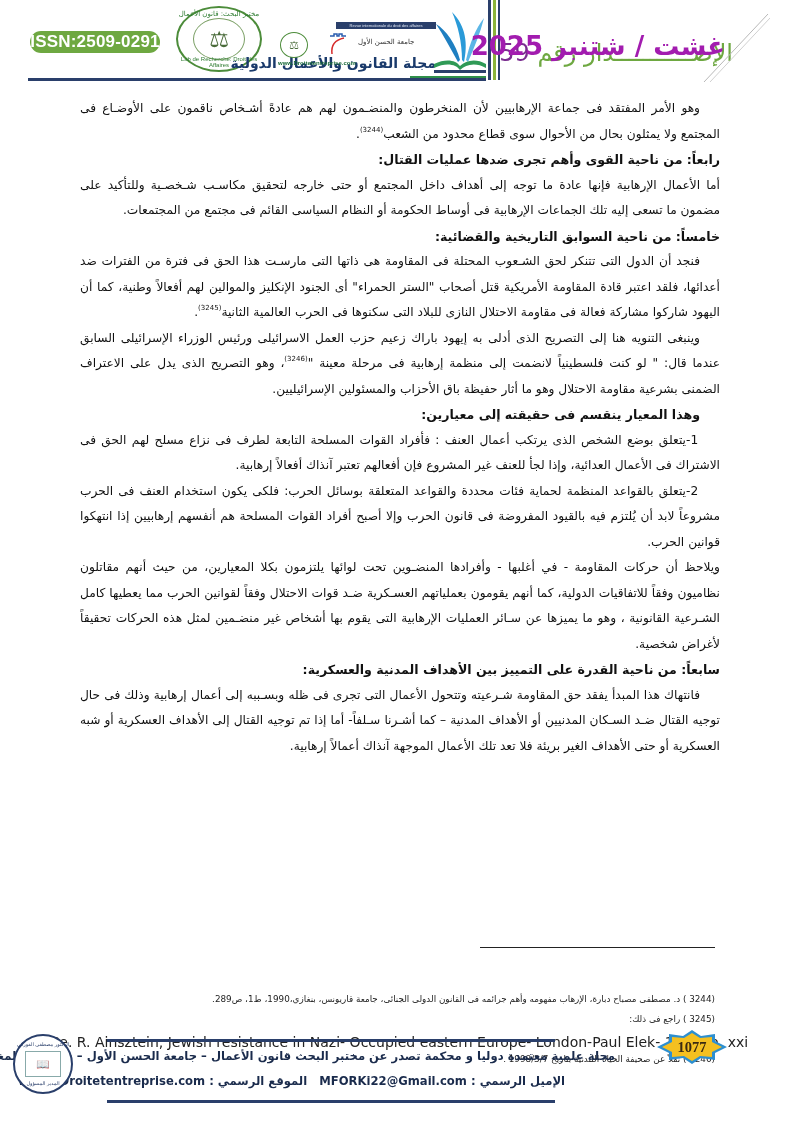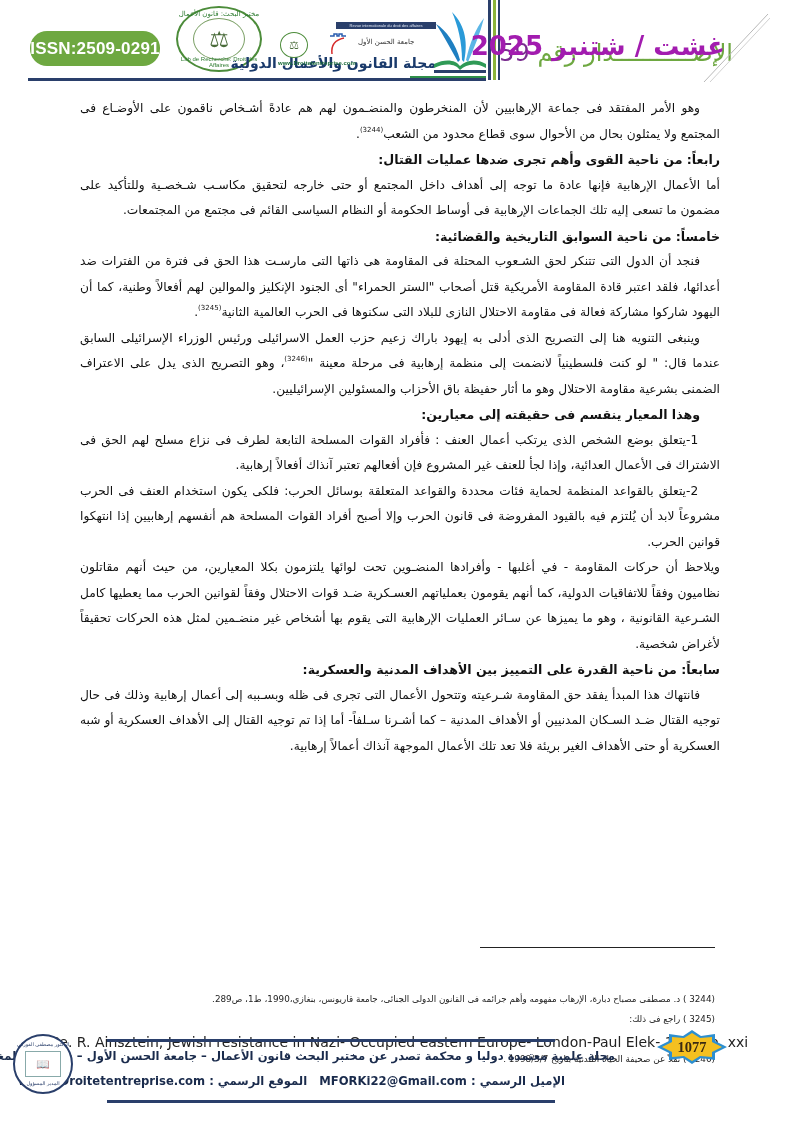--- a/index.html
+++ b/index.html
@@ -1,20 +1,20 @@
 <!DOCTYPE html>
 <html><head>
 <meta charset="utf-8">
 <style>
   html, body { margin: 0; padding: 0; background: #ffffff; }
   body { width: 793px; height: 1122px; position: relative; overflow: hidden; font-family: "DejaVu Sans", sans-serif; color: #111; }
 
   
   .header { position: absolute; left: 0; top: 0; width: 793px; height: 80px; }
-  .issn { position: absolute; left: 30px; top: 31px; width: 130px; height: 35px; border-radius: 17px; background: #6ea841; color: #fff; font-family: "Liberation Sans", sans-serif; font-size: 17px; font-weight: bold; display: flex; align-items: center; justify-content: center; letter-spacing: .2px; }
+  .issn { position: absolute; left: 30px; top: 31px; width: 130px; height: 22px; border-radius: 17px; background: #6ea841; color: #fff; font-family: "Liberation Sans", sans-serif; font-size: 17px; font-weight: bold; display: flex; align-items: center; justify-content: center; letter-spacing: .2px; }
   .lab-seal { position: absolute; left: 176px; top: 6px; width: 86px; height: 66px; border-radius: 50%; border: 2px solid #4c8c3a; background: #fff; box-sizing: border-box; display: flex; align-items: center; justify-content: center; }
   .lab-seal .inner { width: 50px; height: 40px; border-radius: 50%; border: 1px solid #7a9f64; display: flex; align-items: center; justify-content: center; font-size: 22px; color: #4a6b3a; }
   .seal-ring-text { position: absolute; top: 2px; left: 0; width: 100%; text-align: center; font-size: 7px; color: #2f7d32; direction: rtl; }
   .seal-ring-bottom { position: absolute; bottom: 2px; left: 0; width: 100%; text-align: center; font-size: 6px; color: #2f7d32; font-family: "Liberation Sans", sans-serif; }
 
   .journal-block { position: absolute; left: 278px; top: 8px; width: 158px; height: 60px; }
   .journal-title { position: absolute; right: 0; top: 16px; font-size: 14px; font-weight: bold; color: #1a3a6b; direction: rtl; white-space: nowrap; margin-top: 31px; }
   .journal-sub { position: absolute; right: 0; top: 14px; width: 100px; height: 7px; background: #2a3f6b; color: #dfe6f3; font-size: 4px; line-height: 7px; text-align: center; font-family: "Liberation Sans", sans-serif; overflow: hidden; white-space: nowrap; }
   .mini-seal { position: absolute; left: 2px; top: 24px; width: 26px; height: 24px; border-radius: 50%; border: 1.5px solid #4c8c3a; display: flex; align-items: center; justify-content: center; font-size: 11px; color: #4a6b3a; }
   .uni-logo { position: absolute; left: 50px; top: 24px; width: 20px; height: 24px; }

